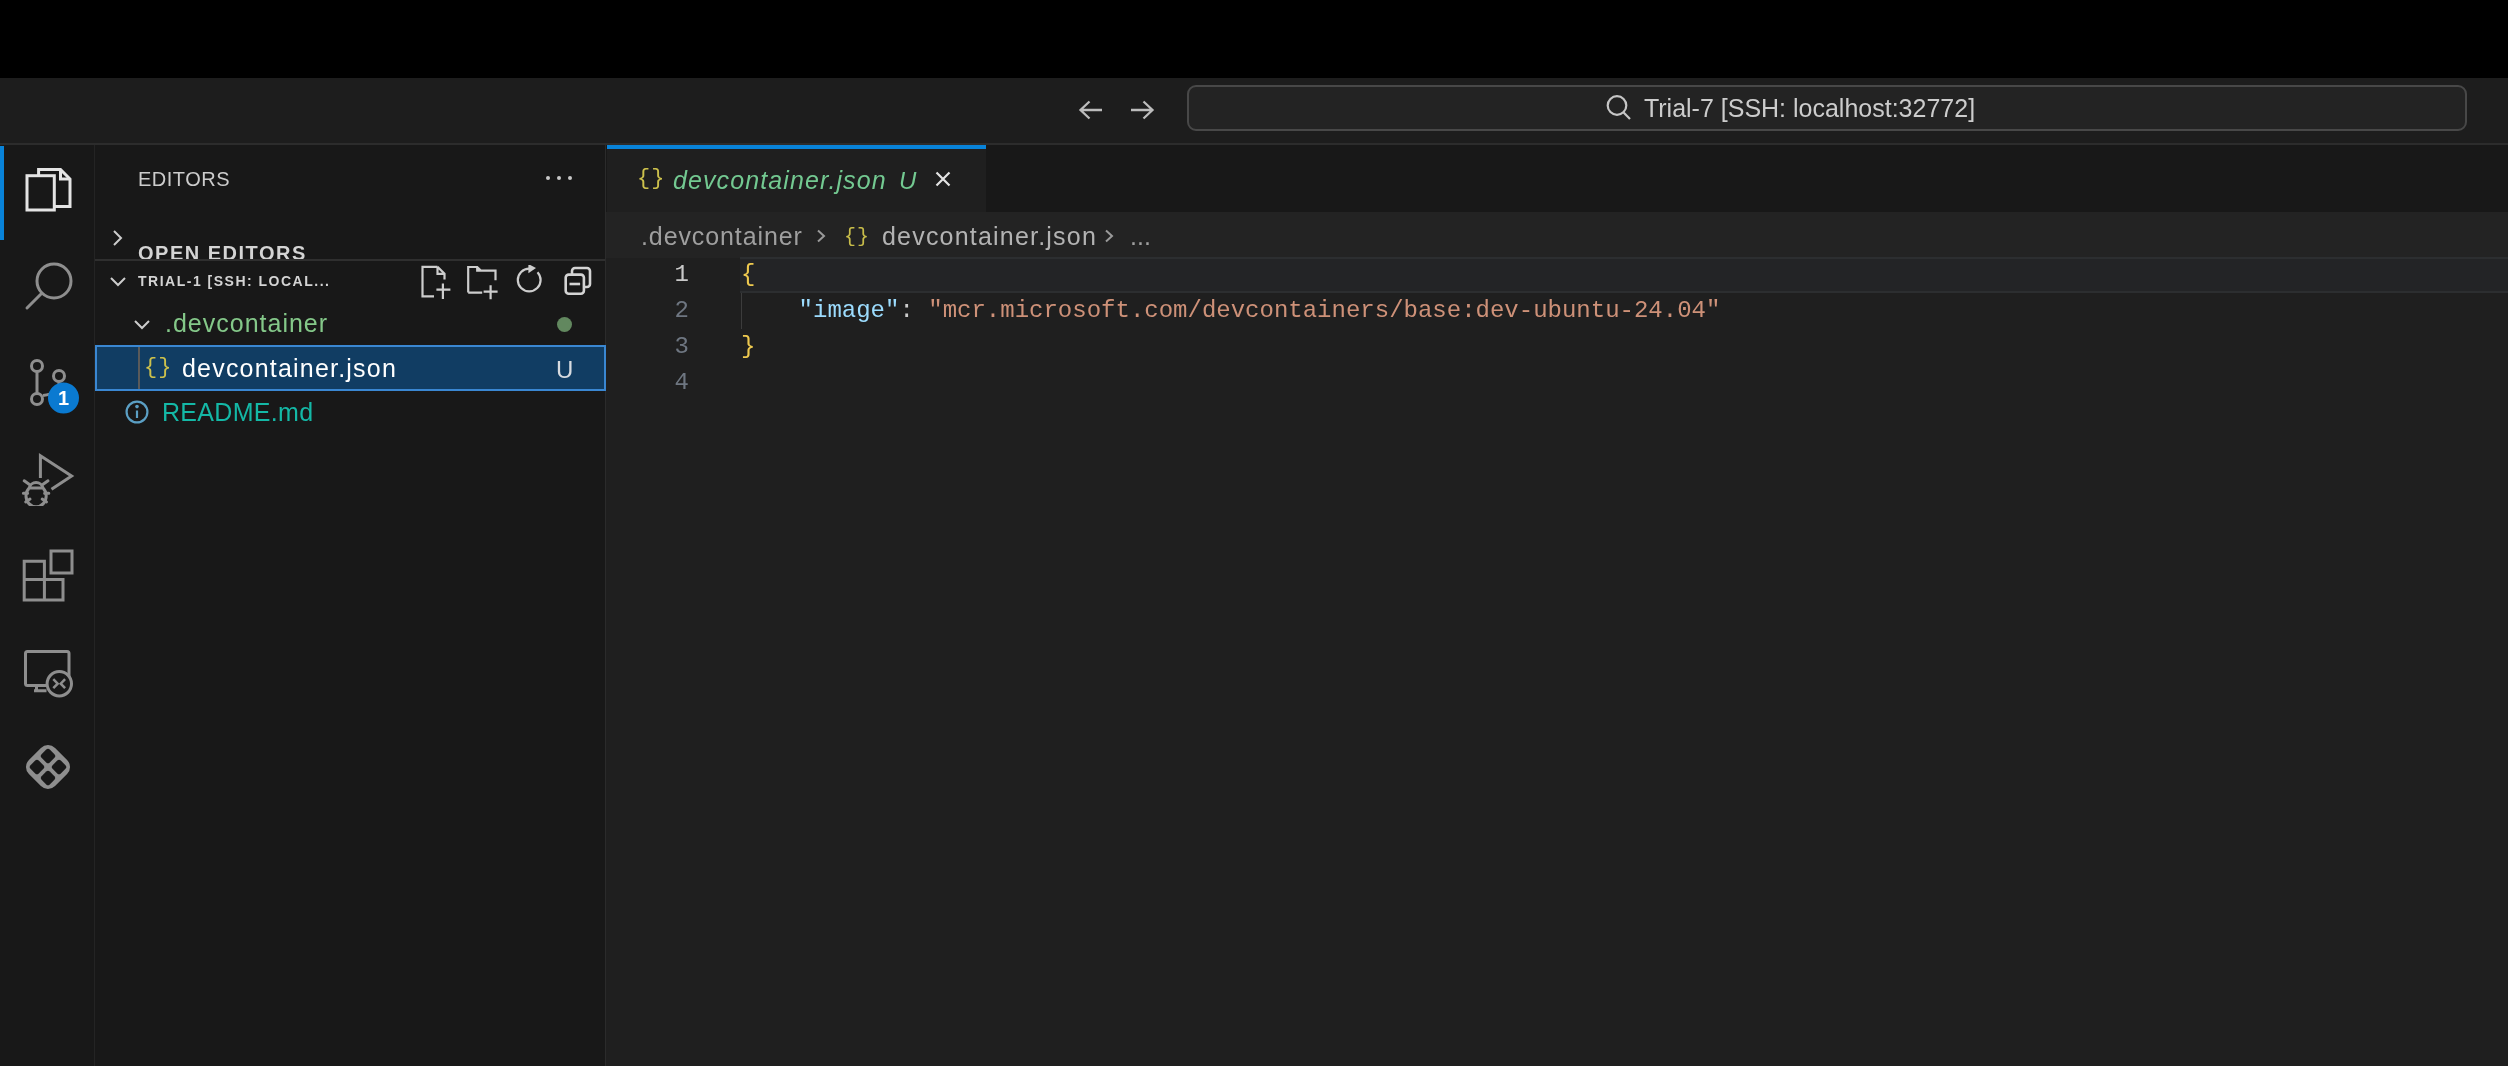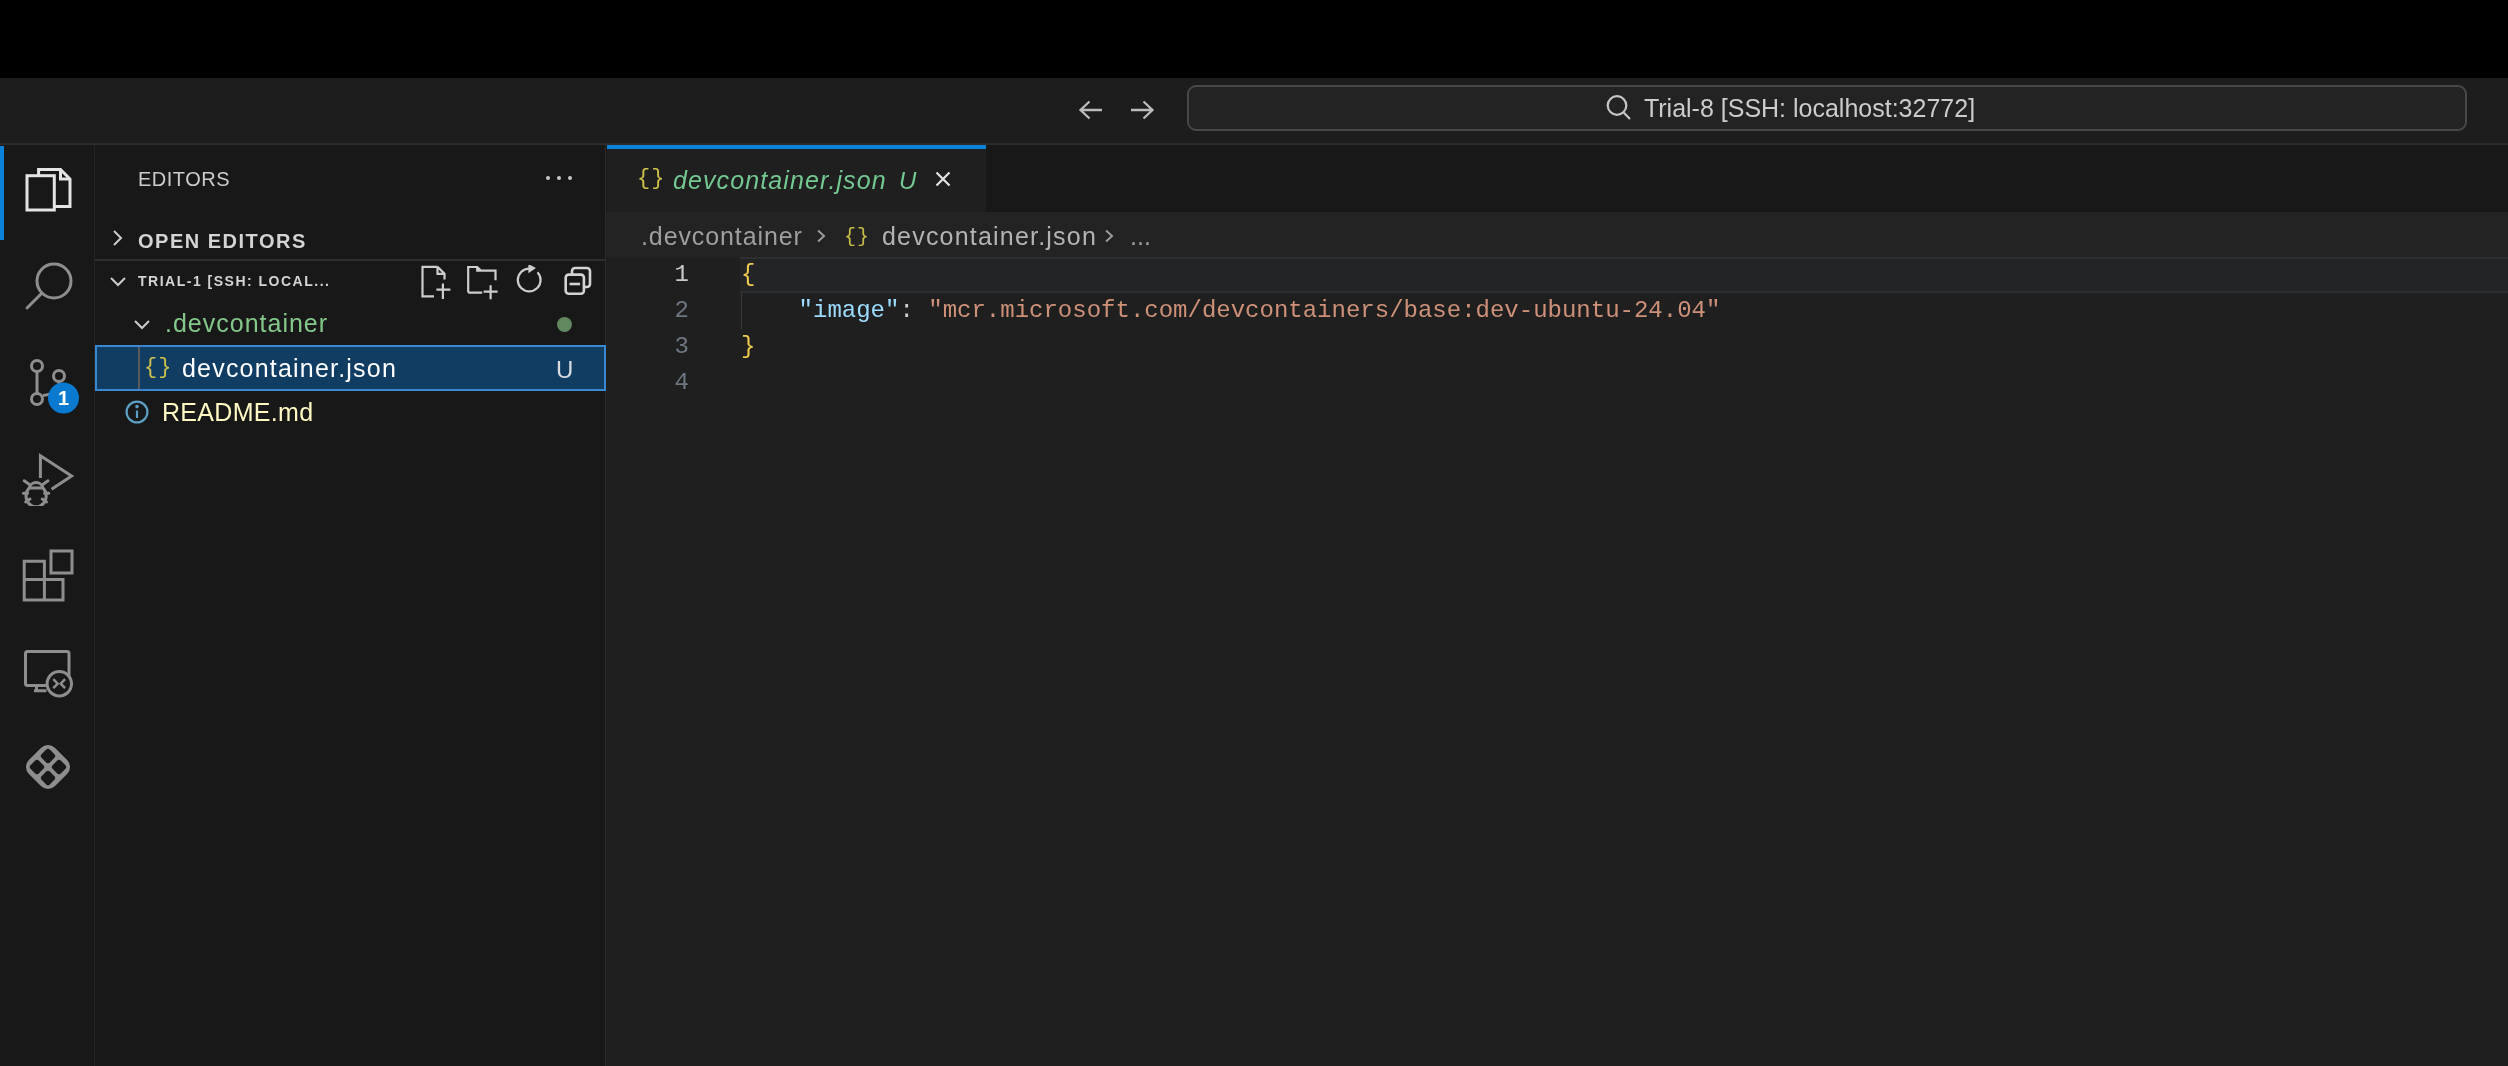--- a/index.html
+++ b/index.html
@@ -20,21 +20,21 @@
 </svg>
 <svg class="abs" style="left:1128px;top:96px;" width="28" height="28" viewBox="0 0 28 28" fill="none" stroke="#bcbcbc" stroke-width="2.3">
   <path d="M3 14 H24 M15.5 5.5 L24.5 14 L15.5 22.5"></path>
 </svg>
 
 <div class="abs" style="left:1187px;top:85px;width:1280px;height:46px;background:#232323;border:2px solid #484848;border-radius:9px;display:flex;align-items:center;justify-content:center;padding-right:76px;">
   <svg width="31" height="31" viewBox="0 0 31 31" fill="none" stroke="#c6c6c6" stroke-width="2.2">
     <circle cx="14" cy="12.5" r="9.3"></circle>
       <path d="M20.6 19.4 L27 26"></path>
   </svg>
-  <span style="color:#cccccc;font-size:25px;margin-left:10px;">Trial-8 [SSH: localhost:32772]</span>
+  <span style="color:#cccccc;font-size:25px;margin-left:10px;">Trial-7 [SSH: localhost:32772]</span>
 </div>
 
 <div class="abs" style="left:0;top:145px;width:95px;height:921px;background:#181818;border-right:1px solid #242424;"></div>
 <div class="abs" style="left:0;top:146px;width:4px;height:94px;background:#0883d9;"></div>
 
 <svg class="abs" style="left:24px;top:168px;" width="48" height="48" viewBox="0 0 48 48" fill="none" stroke="#e4e4e4" stroke-width="3">
   <path d="M14.6 38.4 V1.5 H36.5 L46 11 V38.4 Z"></path>
   <path d="M36.5 1.5 V11 H46"></path>
   <rect x="3" y="7.7" width="27.3" height="34.3" fill="#181818"></rect>
 </svg>
@@ -88,21 +88,21 @@
 <div class="abs" style="left:138px;top:166px;width:300px;height:26px;color:#cccccc;font-size:20px;line-height:26px;letter-spacing:0.5px;">EDITORS</div>
 <div class="abs" style="left:546px;top:176px;display:flex;gap:7px;">
   <div style="width:4px;height:4px;border-radius:50%;background:#c9c9c9;"></div>
   <div style="width:4px;height:4px;border-radius:50%;background:#c9c9c9;"></div>
   <div style="width:4px;height:4px;border-radius:50%;background:#c9c9c9;"></div>
 </div>
 
 <svg class="abs" style="left:105px;top:226px;" width="24" height="24" viewBox="0 0 24 24" fill="none" stroke="#cccccc" stroke-width="2">
   <path d="M9 5 L16 12 L9 19"></path>
 </svg>
-<div class="abs" style="left:138px;top:228px;height:26px;color:#d4d4d4;font-size:20px;line-height:26px;font-weight:bold;letter-spacing:1.5px;">OPEN EDITORS</div>
+<div class="abs" style="left:138px;top:240px;height:26px;color:#d4d4d4;font-size:20px;line-height:26px;font-weight:bold;letter-spacing:1.5px;">OPEN EDITORS</div>
 <div class="abs" style="left:95px;top:259px;width:510px;height:2px;background:#2f2f2f;"></div>
 
 <svg class="abs" style="left:106px;top:269px;" width="24" height="24" viewBox="0 0 24 24" fill="none" stroke="#cccccc" stroke-width="2">
   <path d="M5 9 L12 16 L19 9"></path>
 </svg>
 <div class="abs" style="left:138px;top:268px;height:26px;color:#d4d4d4;font-size:14px;line-height:26px;font-weight:bold;letter-spacing:1.5px;">TRIAL-1 [SSH: LOCAL...</div>
 
 <svg class="abs" style="left:420px;top:264px;" width="34" height="38" viewBox="0 0 34 38" fill="none" stroke="#cdcdcd" stroke-width="2.2">
   <path d="M17.5 2.8 H2.5 V32.3 H14 M17.5 2.8 V9.8 H24.5 M17.5 2.8 L24.5 9.8 V15.5"></path>
   <path d="M22.9 19.4 V34.9 M16.4 25.7 H30.4"></path>
@@ -131,21 +131,21 @@
 <div class="abs" style="left:138px;top:347px;width:2px;height:42px;background:#5a5a5a;"></div>
 <div class="abs" style="left:144px;top:355px;color:#cdc14c;font-size:22px;font-family:'Liberation Mono',monospace;letter-spacing:1px;">{}</div>
 <div class="abs" style="left:182px;top:355px;height:26px;color:#ffffff;font-size:25px;line-height:26px;letter-spacing:1.2px;">devcontainer.json</div>
 <div class="abs" style="left:556px;top:356px;color:#d7dbe0;font-size:24px;">U</div>
 
 <svg class="abs" style="left:124px;top:399px;" width="26" height="26" viewBox="0 0 26 26" fill="none" stroke="#5b9fc4" stroke-width="2.2">
   <circle cx="13" cy="13" r="10.4"></circle>
   <path d="M13 11.5 V19"></path>
   <circle cx="13" cy="7.6" r="1.8" fill="#5b9fc4" stroke="none"></circle>
 </svg>
-<div class="abs" style="left:162px;top:399px;height:26px;color:#fef9c3;font-size:25px;line-height:26px;letter-spacing:0.3px;">README.md</div>
+<div class="abs" style="left:162px;top:399px;height:26px;color:#14b8a6;font-size:25px;line-height:26px;letter-spacing:0.3px;">README.md</div>
 
 <div class="abs" style="left:606px;top:145px;width:1902px;height:67px;background:#181818;"></div>
 
 <div class="abs" style="left:607px;top:145px;width:379px;height:67px;background:#1f1f1f;border-top:4px solid #0883d9;"></div>
 <div class="abs" style="left:637px;top:166px;color:#cdc14c;font-size:22px;font-family:'Liberation Mono',monospace;letter-spacing:1px;">{}</div>
 <div class="abs" style="left:673px;top:166px;color:#73c991;font-size:25px;font-style:italic;letter-spacing:1.1px;">devcontainer.json</div>
 <div class="abs" style="left:899px;top:167px;color:#73c991;font-size:24px;font-style:italic;">U</div>
 <svg class="abs" style="left:933px;top:169px;" width="20" height="20" viewBox="0 0 20 20" fill="none" stroke="#e3e3e3" stroke-width="2.2">
   <path d="M3.5 3.5 L16.5 16.5 M16.5 3.5 L3.5 16.5"></path>
 </svg>

